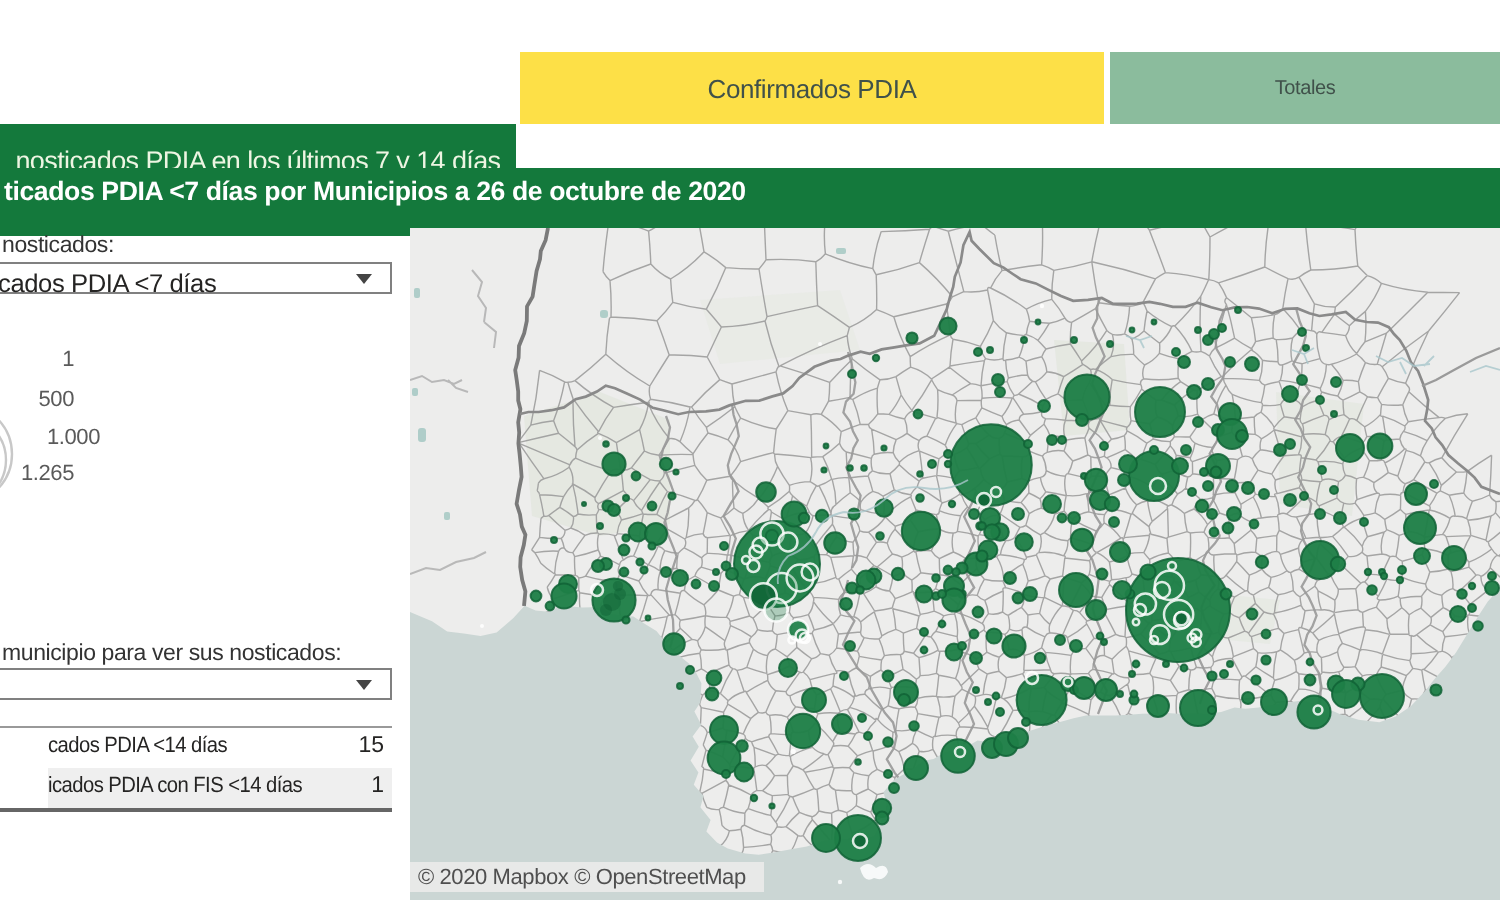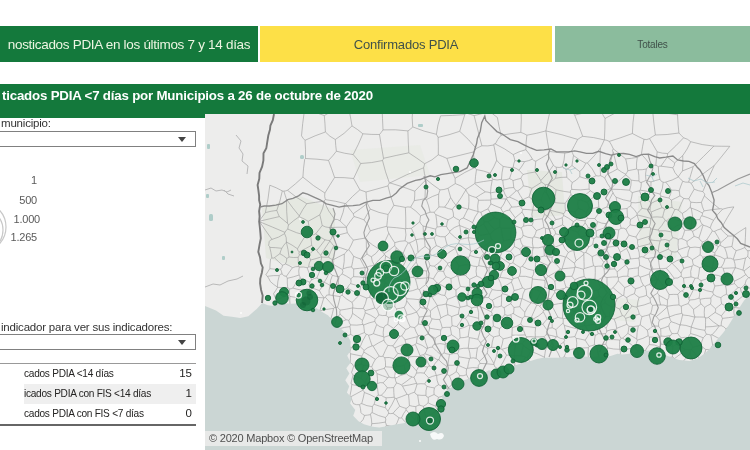--- a/index.html
+++ b/index.html
@@ -1,19 +1,19 @@
 <!DOCTYPE html>
 <html><head><meta charset="utf-8"><style>
 * { margin:0; padding:0; box-sizing:border-box; }
 html,body { width:750px; height:450px; background:#ffffff; overflow:hidden;
   font-family:"Liberation Sans", sans-serif; }
 .abs { position:absolute; }
 #tabs { left:0; top:26px; width:750px; height:36px; }
 .tab { position:absolute; top:0; height:36px; display:flex; align-items:center; justify-content:center; }
-#tab1 { left:0; width:258px; background:#14793c; color:#edf5e2; font-size:13.5px; letter-spacing:-0.3px; }
+#tab1 { left:0; width:258px; background:#14793c; color:#edf5e2; font-size:13.5px; letter-spacing:-0.3px;margin-top:36px; }
 #tab2 { left:260px; width:292px; background:#fde047; color:#40514a; font-size:13px; letter-spacing:-0.2px;}
 #tab3 { left:555px; width:195px; background:#8bbc9d; color:#40514a; font-size:10px; letter-spacing:-0.2px;}
 #title { left:0; top:84px; width:750px; height:34px; background:#14793c; color:#ffffff;
   font-size:13.3px; font-weight:bold; letter-spacing:-0.2px; line-height:23px; padding-left:2px; }
 .lbl { position:absolute; font-size:11.5px; color:#333; letter-spacing:-0.2px; white-space:nowrap; }
 .dd { position:absolute; left:-4px; width:200px; height:16px; border:1px solid #808080; background:#fff; }
 .dd .txt { position:absolute; left:2px; top:2px; font-size:12.8px; color:#252423; letter-spacing:-0.2px; white-space:nowrap;}
 .dd .arr { position:absolute; right:9px; top:5px; width:0; height:0;
   border-left:4.5px solid transparent; border-right:4.5px solid transparent; border-top:5.5px solid #444; }
 .leg { position:absolute; font-size:11px; color:#5a5a5a; width:37px; text-align:right; letter-spacing:-0.2px;}
@@ -24,48 +24,45 @@
 #tbl .vl { position:absolute; right:4px; top:3px; font-size:11.5px; }
 #mapbox { left:205px; top:114px; width:545px; height:336px; }
 </style></head><body>
 <div class="abs" id="tabs">
   <div class="tab" id="tab1">nosticados PDIA en los últimos 7 y 14 días</div>
   <div class="tab" id="tab2">Confirmados PDIA</div>
   <div class="tab" id="tab3">Totales</div>
 </div>
 <div class="abs" id="title">ticados PDIA &lt;7 días por Municipios a 26 de octubre de 2020</div>
 
-<div class="lbl" style="left:1px; top:117px;">municipio:</div>
+<div class="lbl" style="left:1px; top:117px;">nosticados:</div>
 <div class="dd" style="top:131px;">
+  <div class="txt">cados PDIA &lt;7 días</div>
     <div class="arr"></div>
 </div>
 <div class="leg" style="left:0; top:174px;">1</div>
 <div class="leg" style="left:0; top:194px;">500</div>
-<div class="leg" style="left:3px; top:213px;">1.000</div>
+<div class="leg" style="left:13px; top:213px;">1.000</div>
 <div class="leg" style="left:0; top:231px;">1.265</div>
 <svg class="abs" style="left:0; top:160px;" width="12" height="100" viewBox="0 0 12 100">
  <circle cx="-19" cy="70" r="22" fill="none" stroke="#c8c8c8" stroke-width="1.2"></circle>
  <circle cx="-19" cy="67" r="25" fill="none" stroke="#c8c8c8" stroke-width="1.2"></circle>
 </svg>
-<div class="lbl" style="left:1px; top:321px;">indicador para ver sus indicadores:</div>
+<div class="lbl" style="left:1px; top:321px;">municipio para ver sus nosticados:</div>
 <div class="dd" style="top:334px;">
     <div class="arr"></div>
   </div>
 <div id="tbl">
   <div class="row">
       <span class="nm">cados PDIA &lt;14 días</span>
       <span class="vl">15</span>
     </div>
   <div class="row">
       <span class="nm">icados PDIA con FIS &lt;14 días</span>
       <span class="vl">1</span>
-    </div>
-  <div class="row">
-      <span class="nm">cados PDIA con FIS &lt;7 días</span>
-      <span class="vl">0</span>
     </div>
 </div>
 
 <svg class="abs" id="mapbox" viewBox="205 114 545 336">
  <rect x="205" y="114" width="545" height="336" fill="#ededec"></rect>
  <path d="M262,208 L300,196 L335,210 L335,262 L300,268 L266,258 Z" fill="#e2e6df" opacity="0.8"></path>
  <path d="M527,170 L562,172 L565,215 L532,218 Z" fill="#e2e6df" opacity="0.8"></path>
  <path d="M638,196 L682,202 L676,258 L640,252 Z" fill="#e3e7e0" opacity="0.7"></path>
  <path d="M590,295 L640,300 L635,322 L592,318 Z" fill="#e3e7e0" opacity="0.6"></path>
  <path d="M350,150 L420,145 L430,175 L360,182 Z" fill="#e6e9e3" opacity="0.6"></path>

